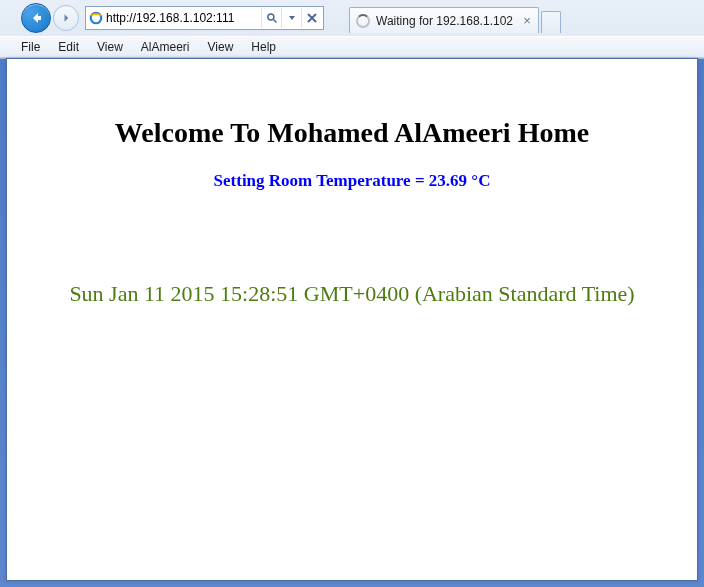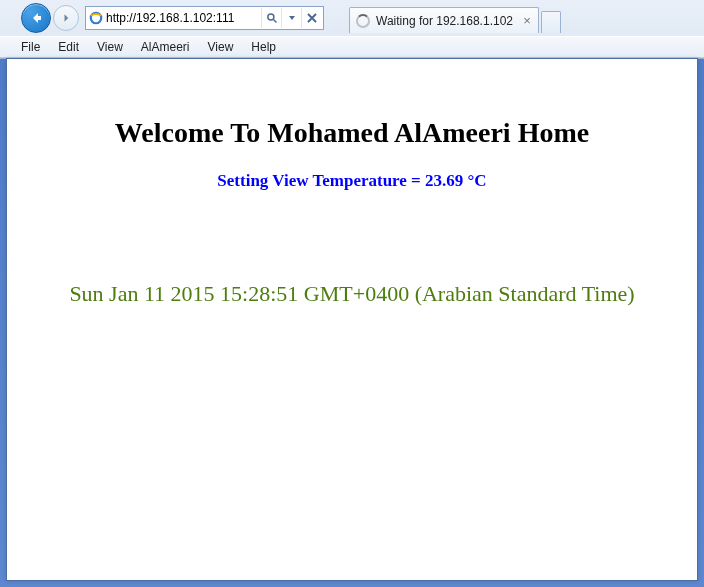--- a/index.html
+++ b/index.html
@@ -239,19 +239,19 @@
       <div class="menuitem">View</div>
       <div class="menuitem">Help</div>
     </div>
 
   </div>
 
   <div class="viewport">
     <div class="page">
       <h1>Welcome To Mohamed AlAmeeri Home</h1>
       <div class="subhead">
-        <span>Setting View Temperature = </span><span>23.69</span><span> °C</span>
+        <span>Setting Room Temperature = </span><span>23.69</span><span> °C</span>
       </div>
       <div class="timestamp">Sun Jan 11 2015 15:28:51 GMT+0400 (Arabian Standard Time)</div>
     </div>
   </div>
 
 </div>
 
 </body></html>

